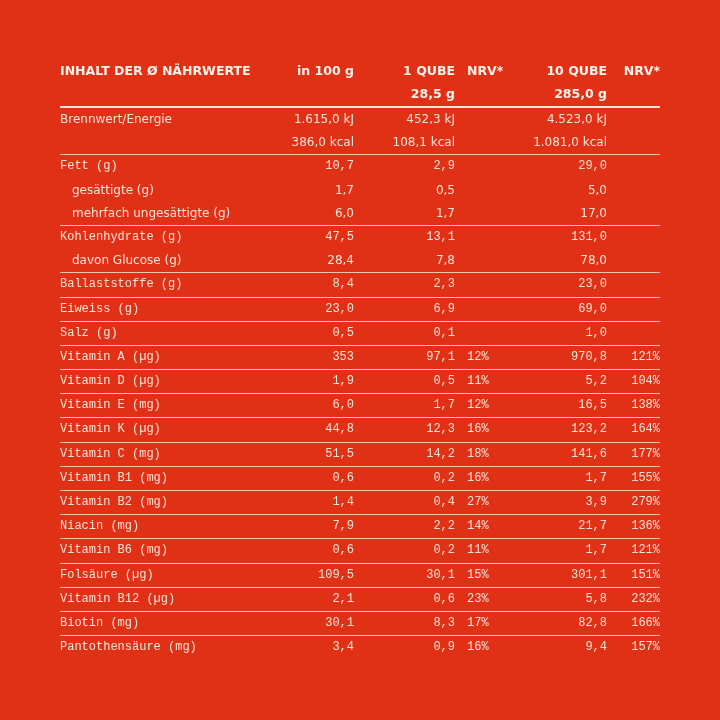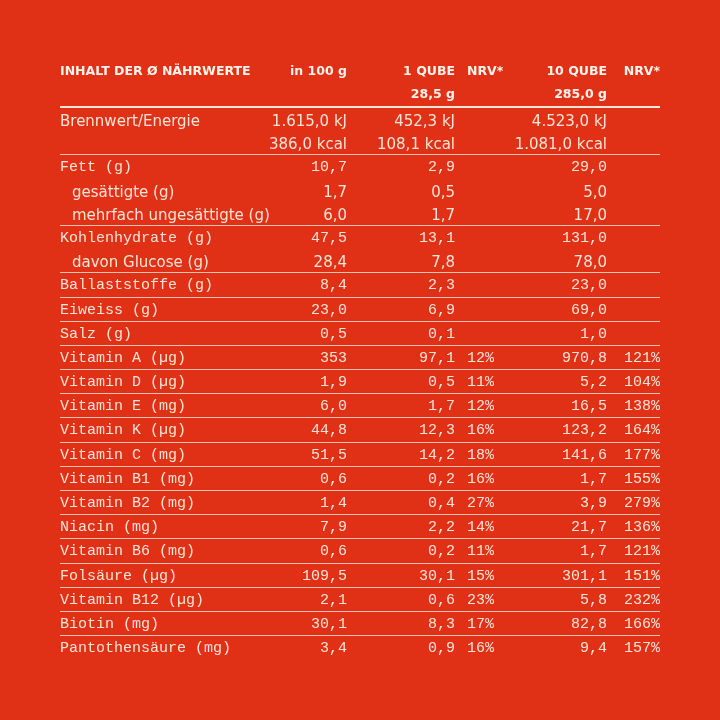--- a/index.html
+++ b/index.html
@@ -2,26 +2,26 @@
 <html><head>
 <meta charset="utf-8">
 <style>
   html, body { margin:0; padding:0; }
   body { width:720px; height:720px; background:#e03117; overflow:hidden;
          font-family:"DejaVu Sans", sans-serif; color:#fbe3d6; position:relative; }
   .table { position:absolute; left:60px; top:60px; width:600px; }
   .hdr { position:relative; height:46px; font-weight:bold; font-size:12.5px; color:#fff3ea; }
   .hdr span { position:absolute; white-space:nowrap; }
   .hline { height:2px; background:#fbe3d6; }
-  .row { position:relative; height:23.2px; font-size:15px; }
+  .row { position:relative; height:23.2px; font-size:12px; }
   .row span { position:absolute; top:4px; white-space:nowrap; }
   .row.sep { border-top:1px solid rgba(251,220,205,0.85);font-family:Liberation Mono, monospace; }
   .c0 { left:0; }
   .c0.ind { left:12px; }
-  .c1 { right:313px; text-align:right; }
+  .c1 { right:306px; text-align:right; }
   .c2 { right:205px; text-align:right; }
   .c3 { left:407px; }
   .c4 { right:53px; text-align:left; }
   .c5 { right:0; text-align:right; }
 </style>
 </head>
 <body>
 
 <div class="table">
   <div class="hdr">

